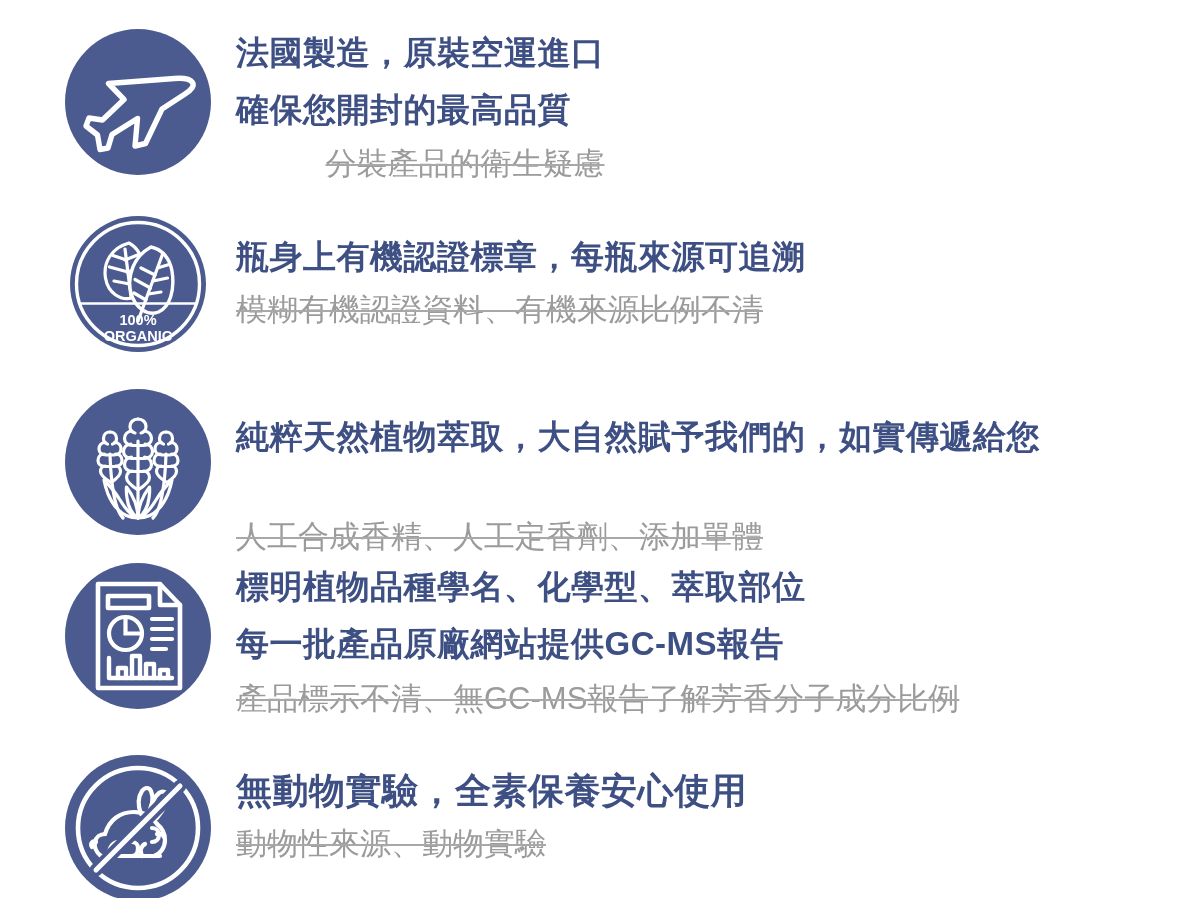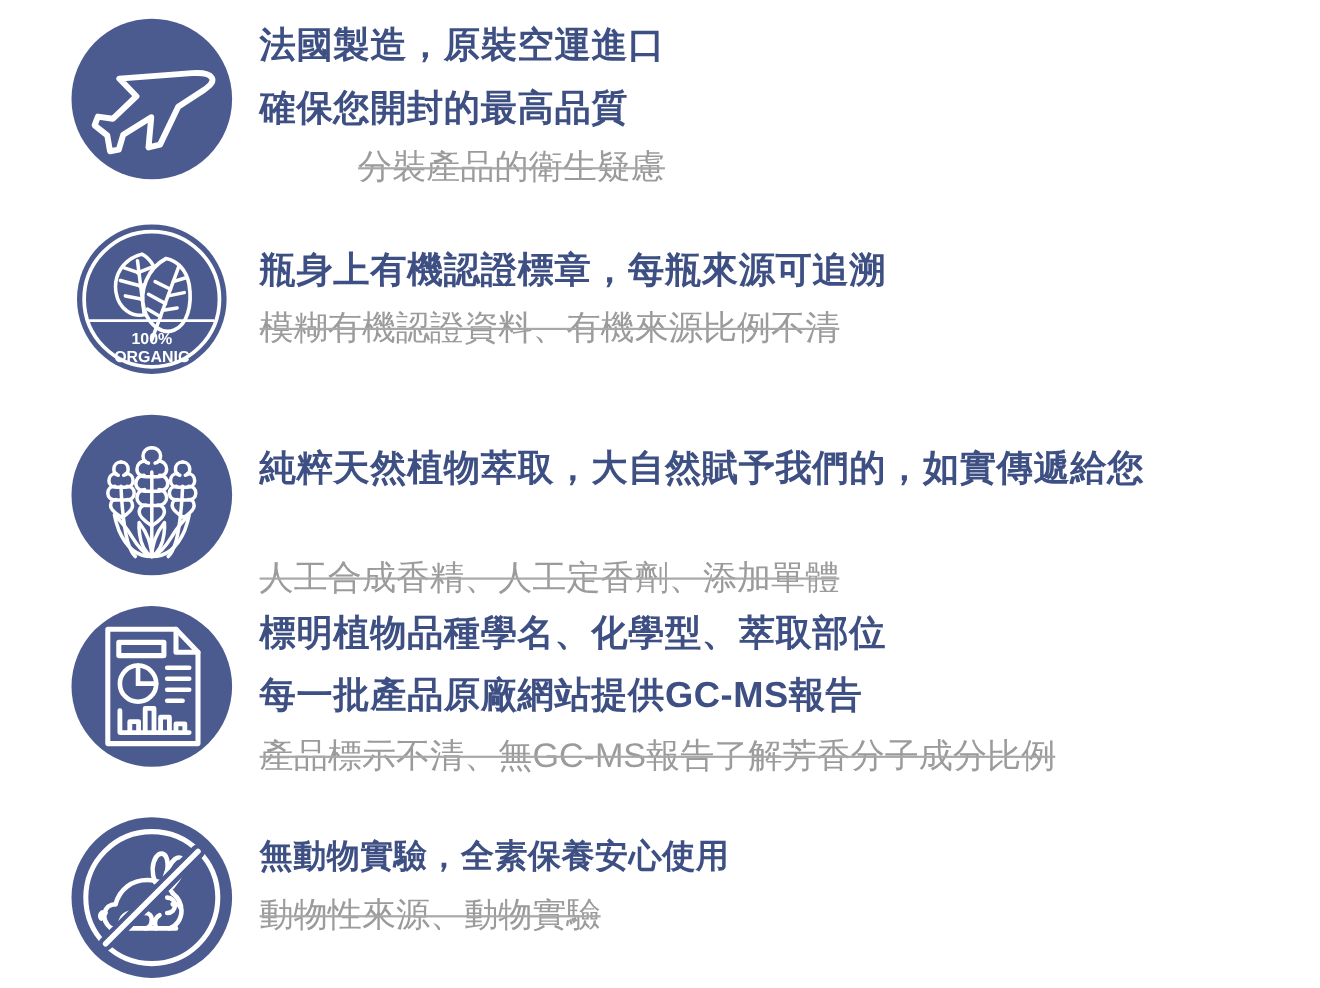--- a/index.html
+++ b/index.html
@@ -11,21 +11,21 @@
     width: 1200px;
     height: 898px;
     font-family: "Liberation Sans", "DejaVu Sans", sans-serif;
     overflow: hidden;
     position: relative;
   }
 
   .feature-list {
     position: absolute;
     left: 0;
-    top: 0;
+    top: 12px;
     width: 1200px;
     height: 633px;
   }
 
   .feature-row {
     position: absolute;
     display: flex;
     align-items: flex-start;
   }
 
@@ -81,21 +81,21 @@
 
   
   #row-rep .icon-wrap { top: 548px; }
   #row-rep .text-col  { top: 546px; }
   #row-rep .title-line { font-size: 33px; line-height: 57px; }
   #row-rep .sub-line   { font-size: 31px; line-height: 54px; }
 
   
   #row-cru .icon-wrap { top: 740px; }
   #row-cru .text-col  { top: 752px; }
-  #row-cru .title-line { font-size: 30px; line-height: 54px; text-align: right; }
+  #row-cru .title-line { font-size: 36px; line-height: 54px; text-align: right; }
   #row-cru .sub-line   { font-size: 31px; line-height: 52px; }
 </style>
 </head>
 <body>
 
 <div class="feature-list">
 
   <div class="feature-row" id="row-air">
     <div class="icon-wrap">
       <svg class="icon-svg" width="152" height="152" viewBox="0 0 152 152">

